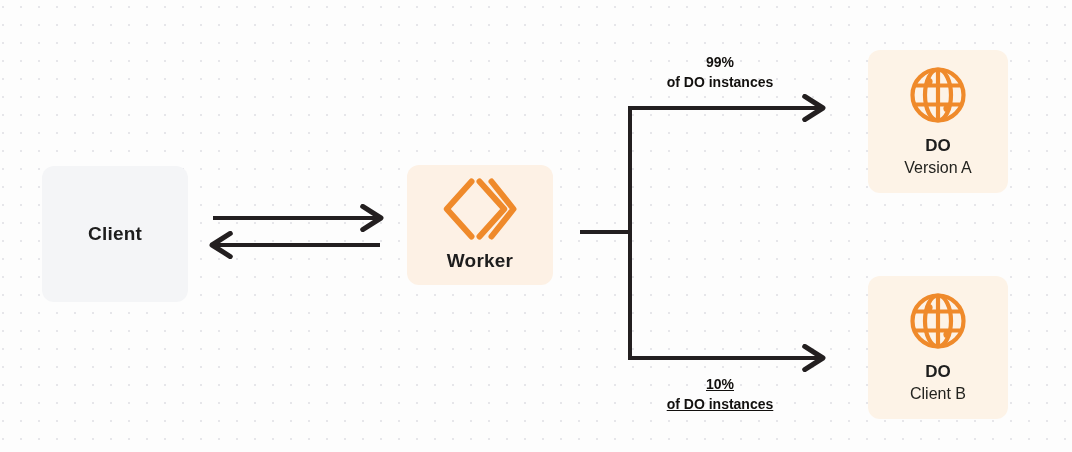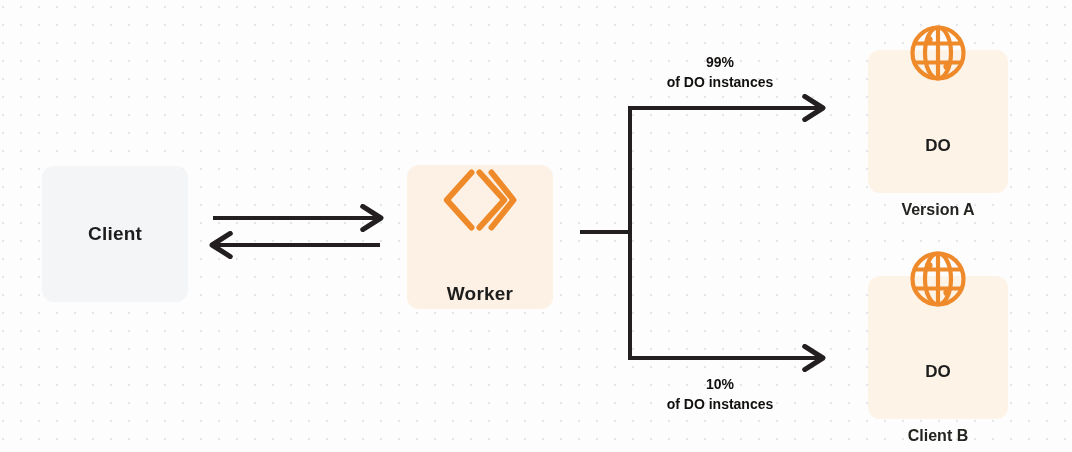--- a/index.html
+++ b/index.html
@@ -25,37 +25,36 @@
   }
 
   .node {
     position: absolute;
     box-sizing: border-box;
     border-radius: 12px;
     display: flex;
     flex-direction: column;
     align-items: center;
     justify-content: center;
-    gap: 42px;
   }
 
   .node-client {
     left: 42px;
     top: 166px;
     width: 146px;
     height: 136px;
     background-color: #f4f5f7;
     align-items: center;
   }
 
   .node-worker {
     left: 407px;
     top: 165px;
     width: 146px;
-    height: 144px;
+    height: 120px;
     background-color: #fdf1e5;
   }
 
   .node-do-a {
     left: 868px;
     top: 50px;
     width: 140px;
     height: 143px;
     background-color: #fdf3e7;
   }
@@ -77,21 +76,21 @@
 
   .node-title-small {
     font-size: 17px;
     font-weight: bold;
     color: #1d1d1d;
     margin-top: 12px;
   }
 
   .node-subtitle {
     font-size: 16px;
-    font-weight: bold;
+    font-weight: normal;
     color: #23231f;
     margin-top: 3px;
   }
 
   .icon-worker {
     width: 74px;
     height: 62px;
     margin-bottom: 10px;
     display: block;
   }
@@ -124,20 +123,21 @@
   .edge-label-top {
     left: 614px;
     top: 52px;
     width: 212px;
   }
 
   .edge-label-bottom {
     left: 614px;
     top: 374px;
     width: 212px;
+    text-decoration: underline;
   }
 </style>
 </head>
 <body>
 
 <div id="diagram-canvas">
 
   <svg class="edge-layer" viewBox="0 0 1072 452" width="1072" height="452">
     <defs>
       <marker id="arrow-right" viewBox="0 0 12 12" refX="9.2" refY="6" markerWidth="7.2" markerHeight="7.2" orient="auto-start-reverse">

